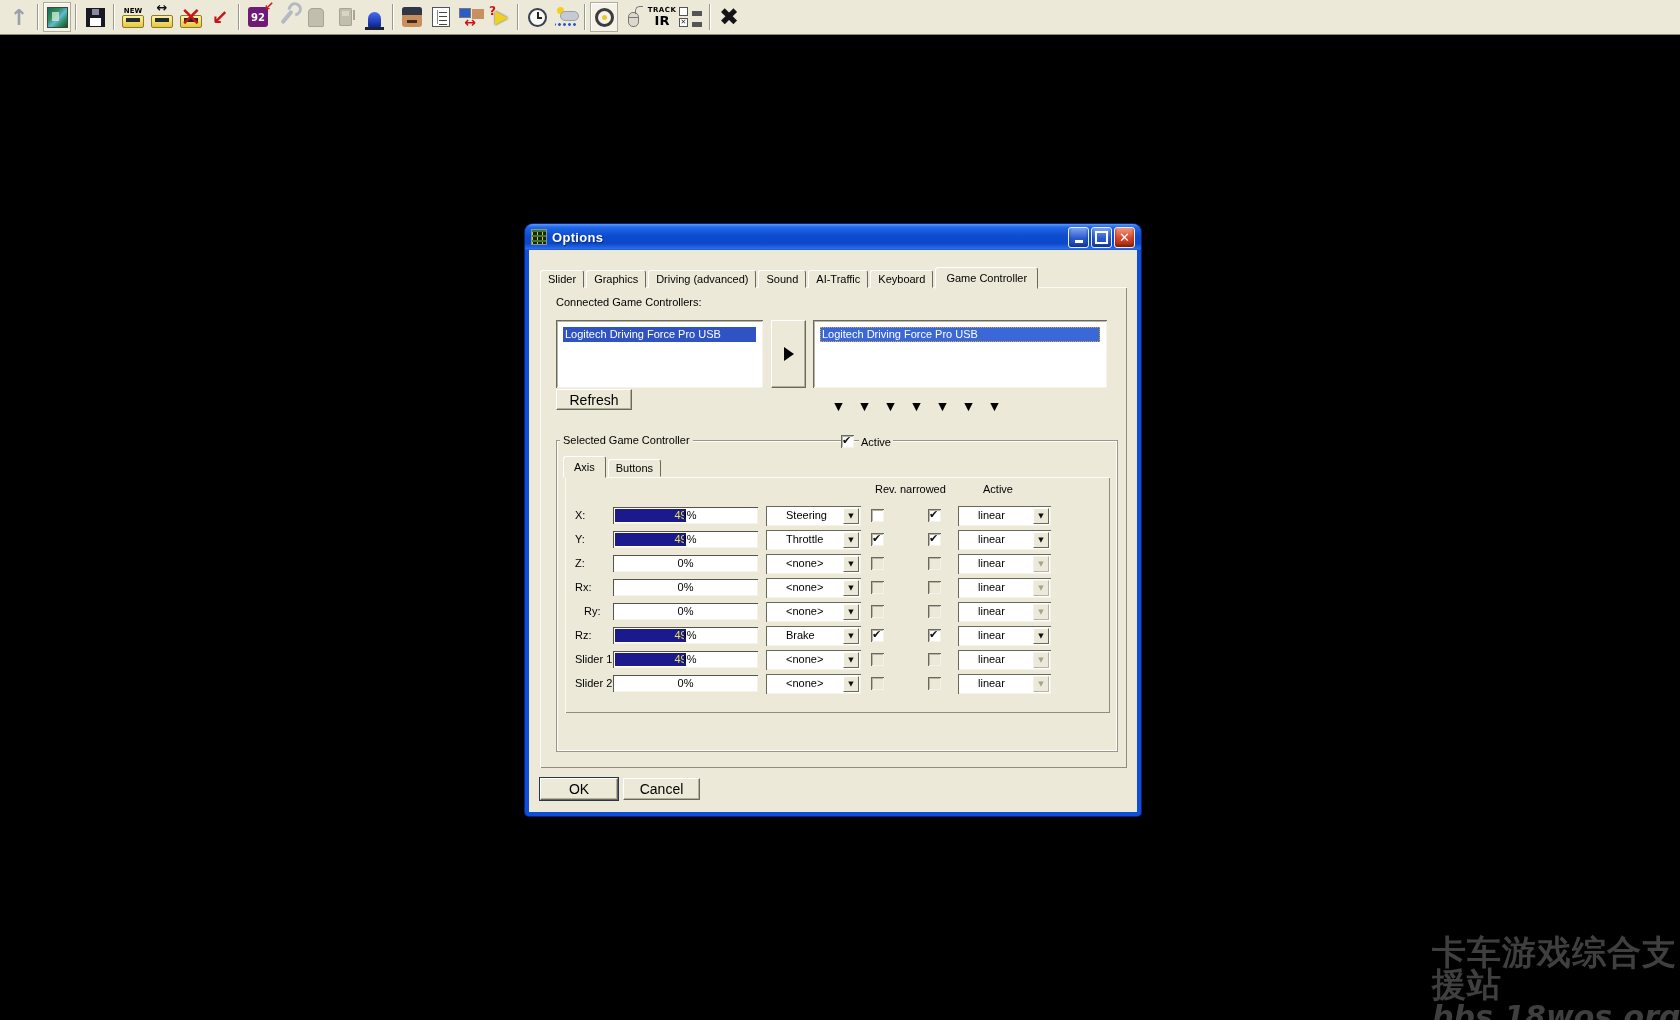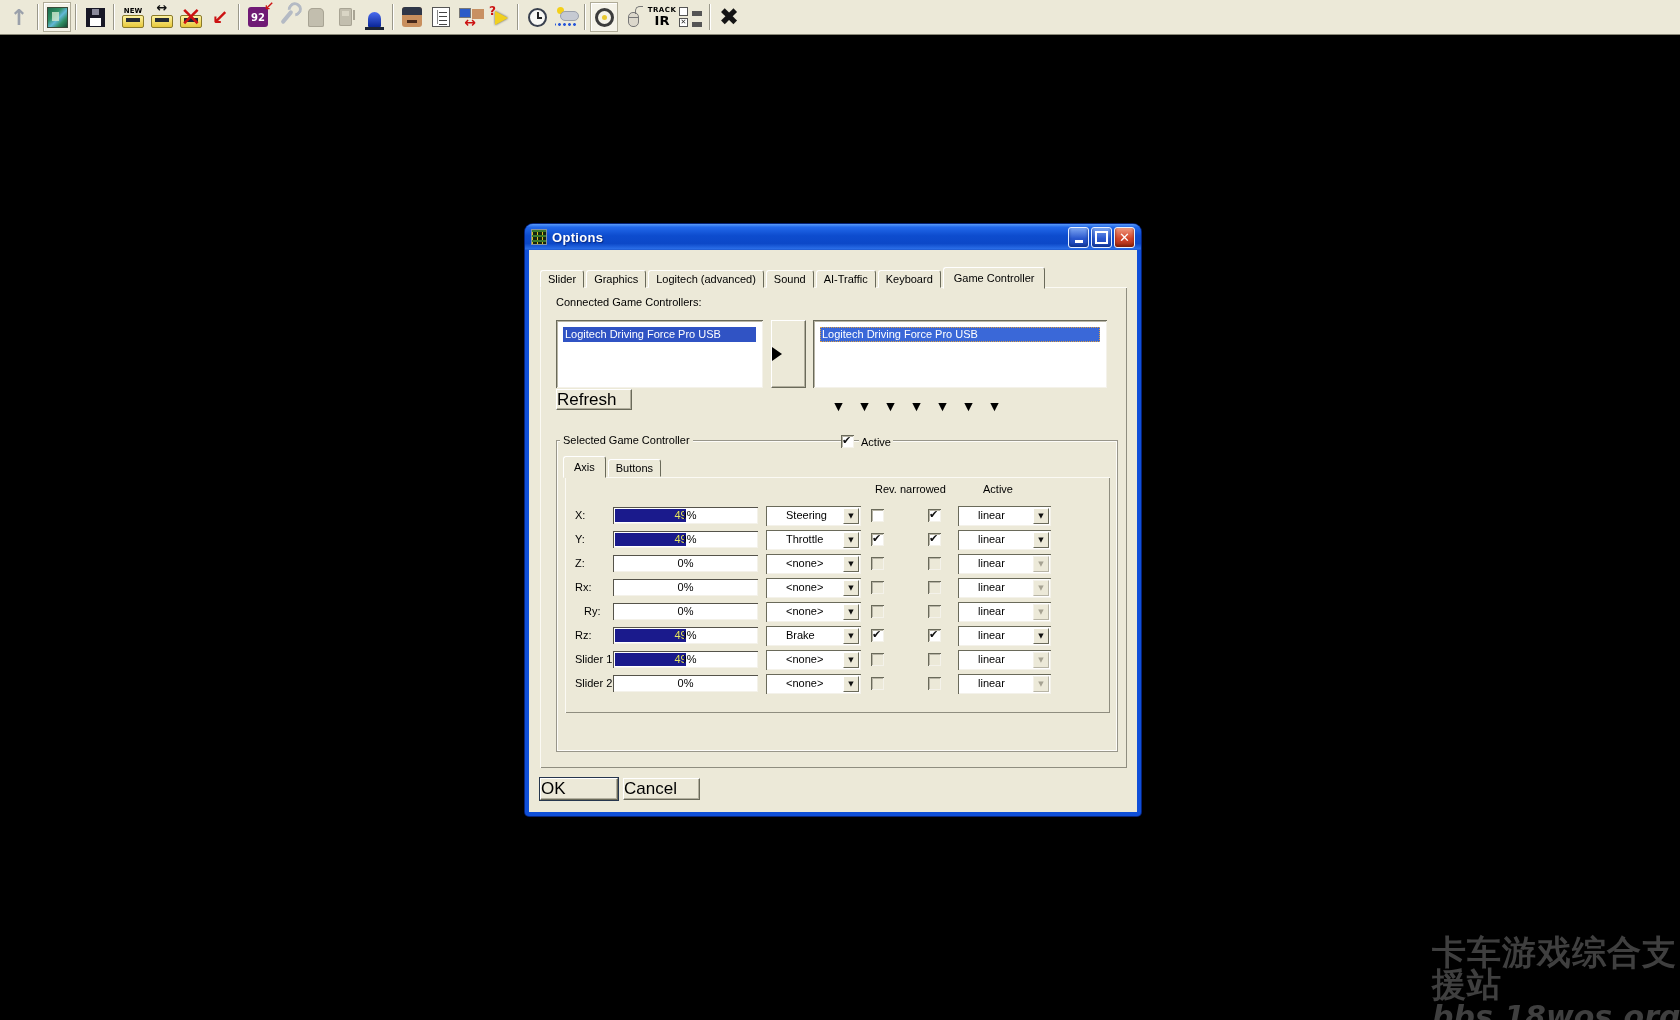--- a/index.html
+++ b/index.html
@@ -95,21 +95,21 @@
   .wb-min::before{content:"";width:8px;height:3px;background:#fff;margin-top:9px;}
   .wb-max::before{content:"";width:9px;height:9px;border:2px solid #fff;}
   .wb-close::before{content:"✕";color:#fff;font-size:13px;font-weight:bold;font-family:"DejaVu Sans",sans-serif;}
 
   .client{position:absolute;left:4px;right:4px;top:26px;bottom:4px;background:#ece9d8;font-size:11px;color:#000;}
 
   
   .panel-raised{background:#ece9d8;box-shadow:inset 1px 1px 0 #fbfaf4,inset -1px -1px 0 #8f8d7f;}
   .sunken{background:#fff;box-shadow:inset 1px 1px 0 #6a6a5a,inset -1px -1px 0 #f4f2ea,inset 2px 2px 0 #b8b5a6;}
   .btn{background:#ece9d8;border:1px solid;border-color:#fff #6a6a5a #6a6a5a #fff;box-shadow:inset -1px -1px 0 #b2af9e;
-    display:flex;align-items:center;font-size:17px;}
+    display:flex;align-items:center;justify-content:center;font-size:14px;}
   .btn.default{outline:1px solid #26364e;}
 
   
   .tabs{position:absolute;display:flex;align-items:flex-end;z-index:2;}
   .tab{height:18px;line-height:17px;padding:0 7px;background:#ece9d8;border:1px solid;border-color:#fff #6a6a5a #ece9d8 #fff;
     border-radius:3px 3px 0 0;margin-right:2px;position:relative;white-space:nowrap;}
   .tab.active{height:22px;line-height:21px;padding:0 10px;margin-bottom:-1px;z-index:3;background:#ece9d8;}
 
   
   .listbox{position:absolute;padding:7px;overflow:hidden;}
@@ -256,21 +256,21 @@
       <div class="win-btn wb-min"></div>
       <div class="win-btn wb-max"></div>
       <div class="win-btn close wb-close"></div>
     </div>
   </div>
 
   <div class="client">
     <div class="tabs" style="left:11px;top:15px;height:23px;" id="main-tabs">
         <div class="tab">Slider</div>
         <div class="tab">Graphics</div>
-        <div class="tab">Logitech (advanced)</div>
+        <div class="tab">Driving (advanced)</div>
         <div class="tab">Sound</div>
         <div class="tab">AI-Traffic</div>
         <div class="tab">Keyboard</div>
         <div class="tab active">Game Controller</div>
       </div>
     <div class="panel-raised" style="position:absolute;left:11px;top:37px;width:587px;height:481px;"></div>
 
     <div style="position:absolute;left:27px;top:46px;">Connected Game Controllers:</div>
 
     <div class="listbox sunken" style="left:27px;top:70px;width:207px;height:68px;" id="list-available">

